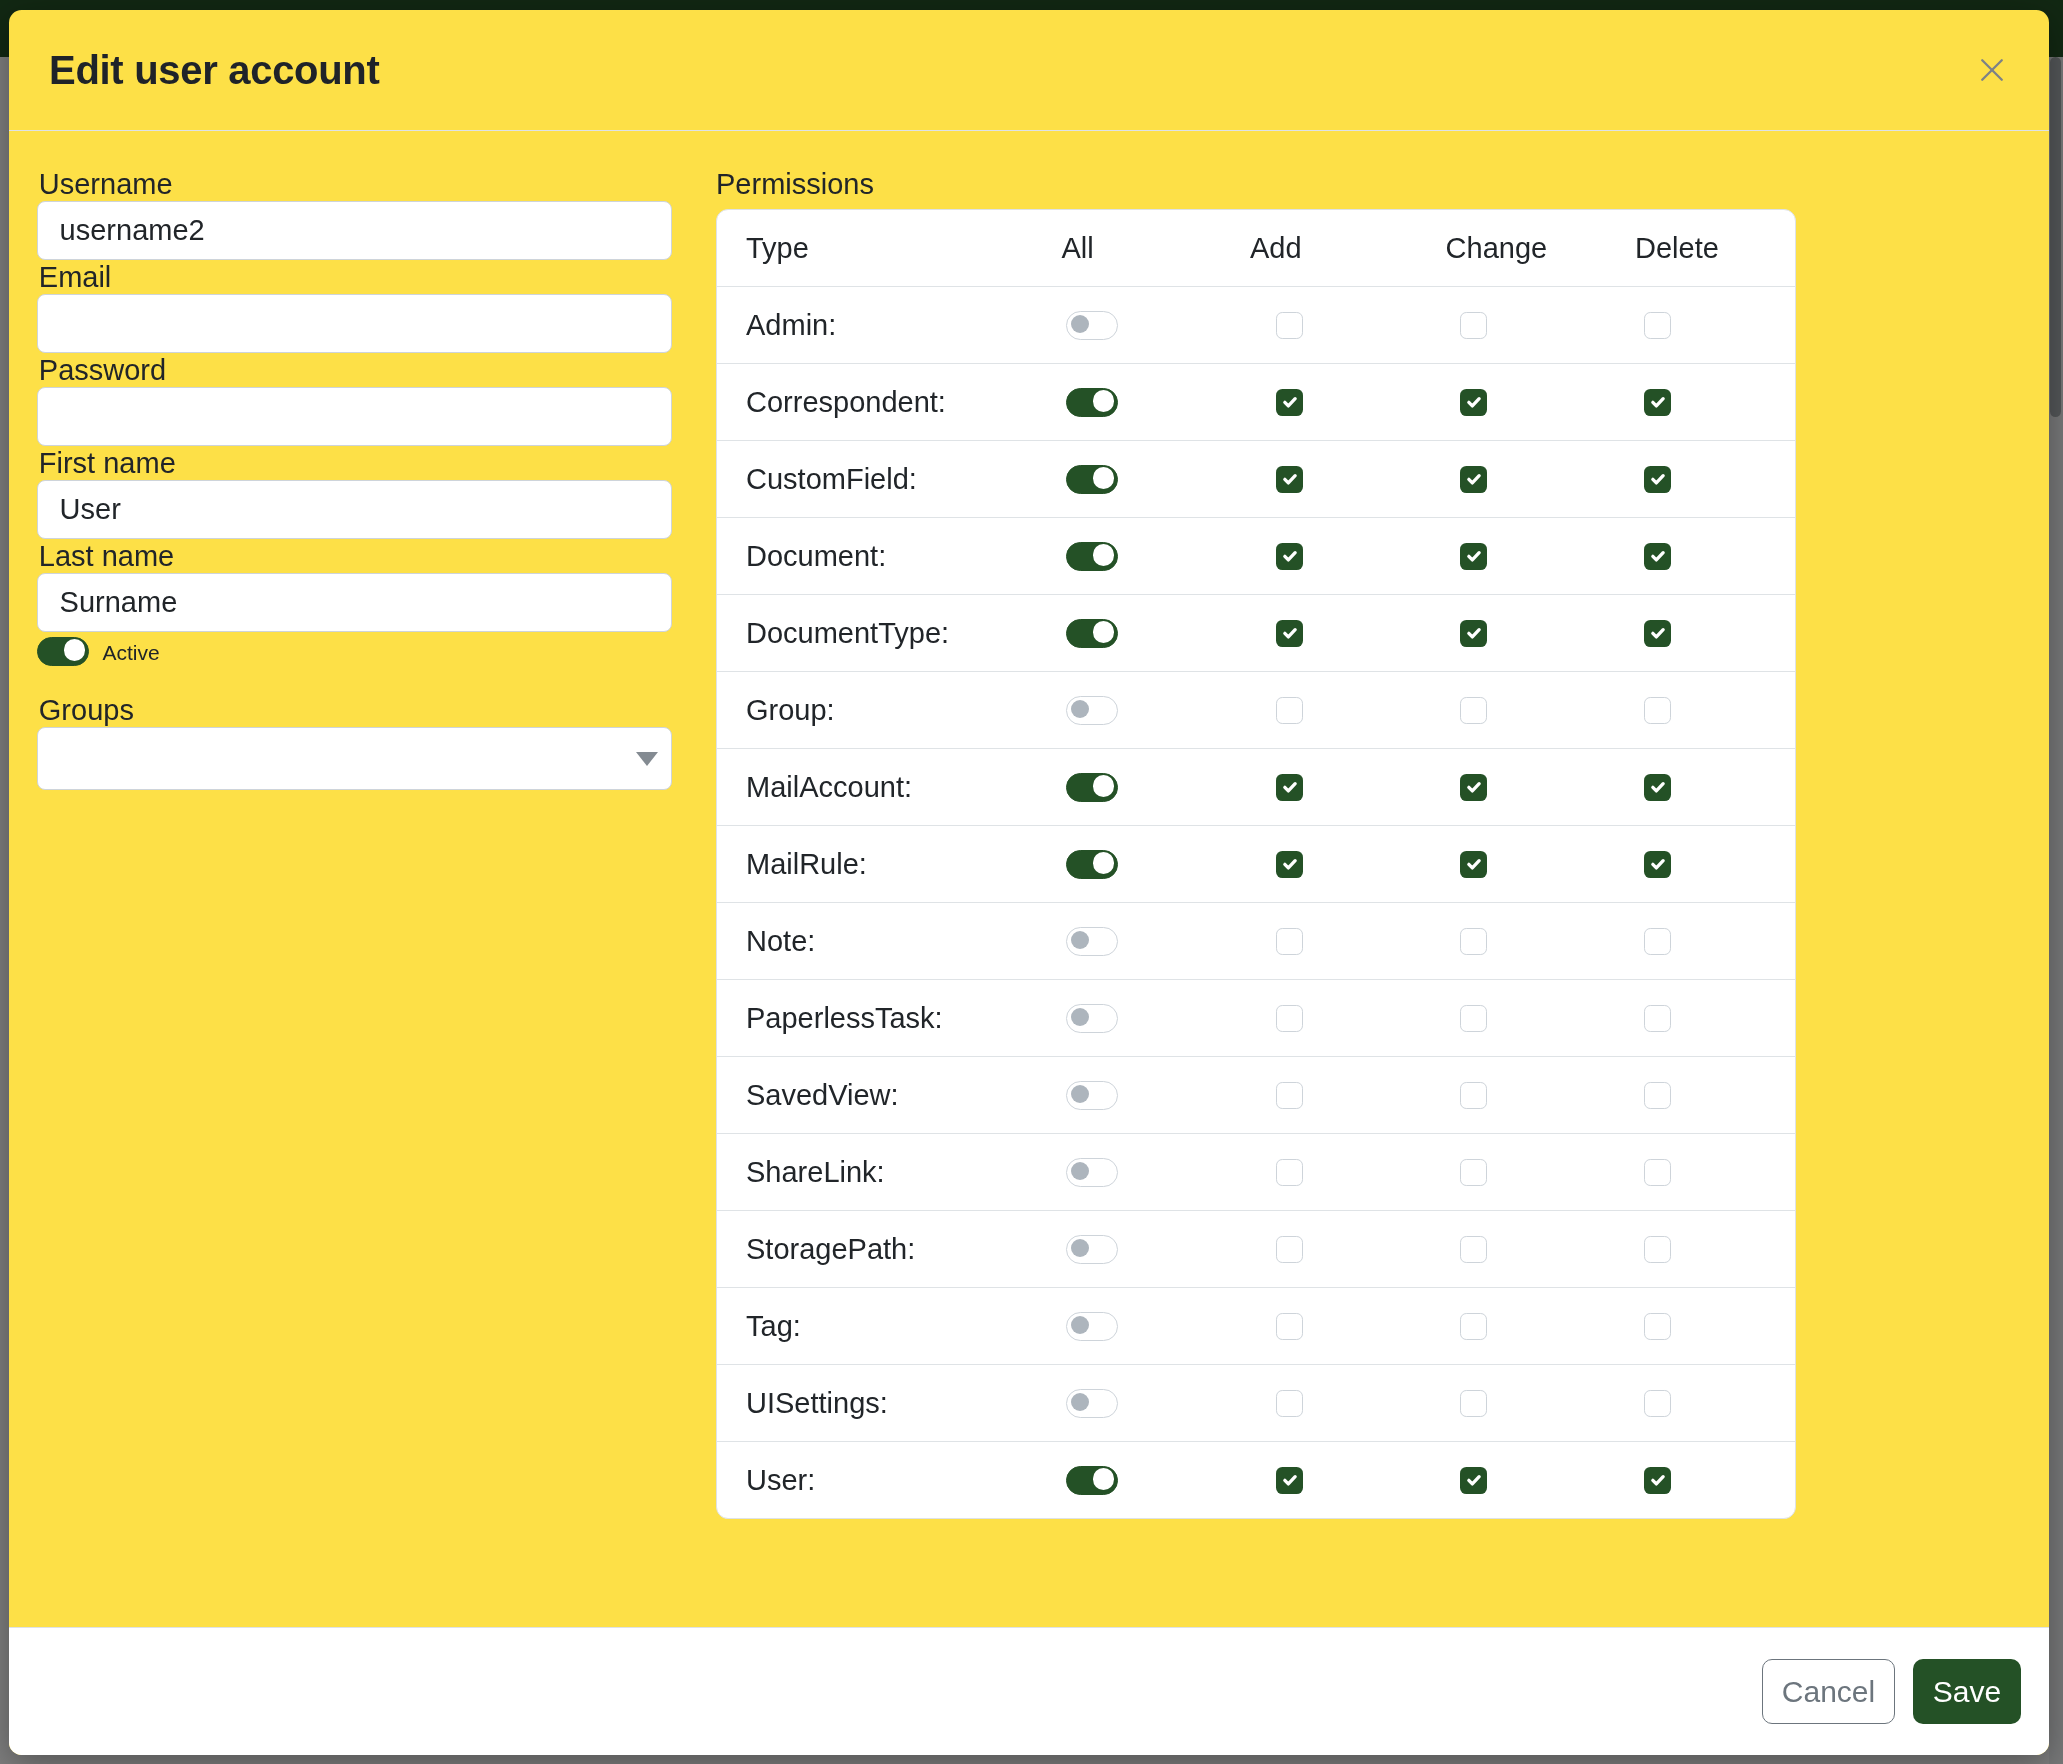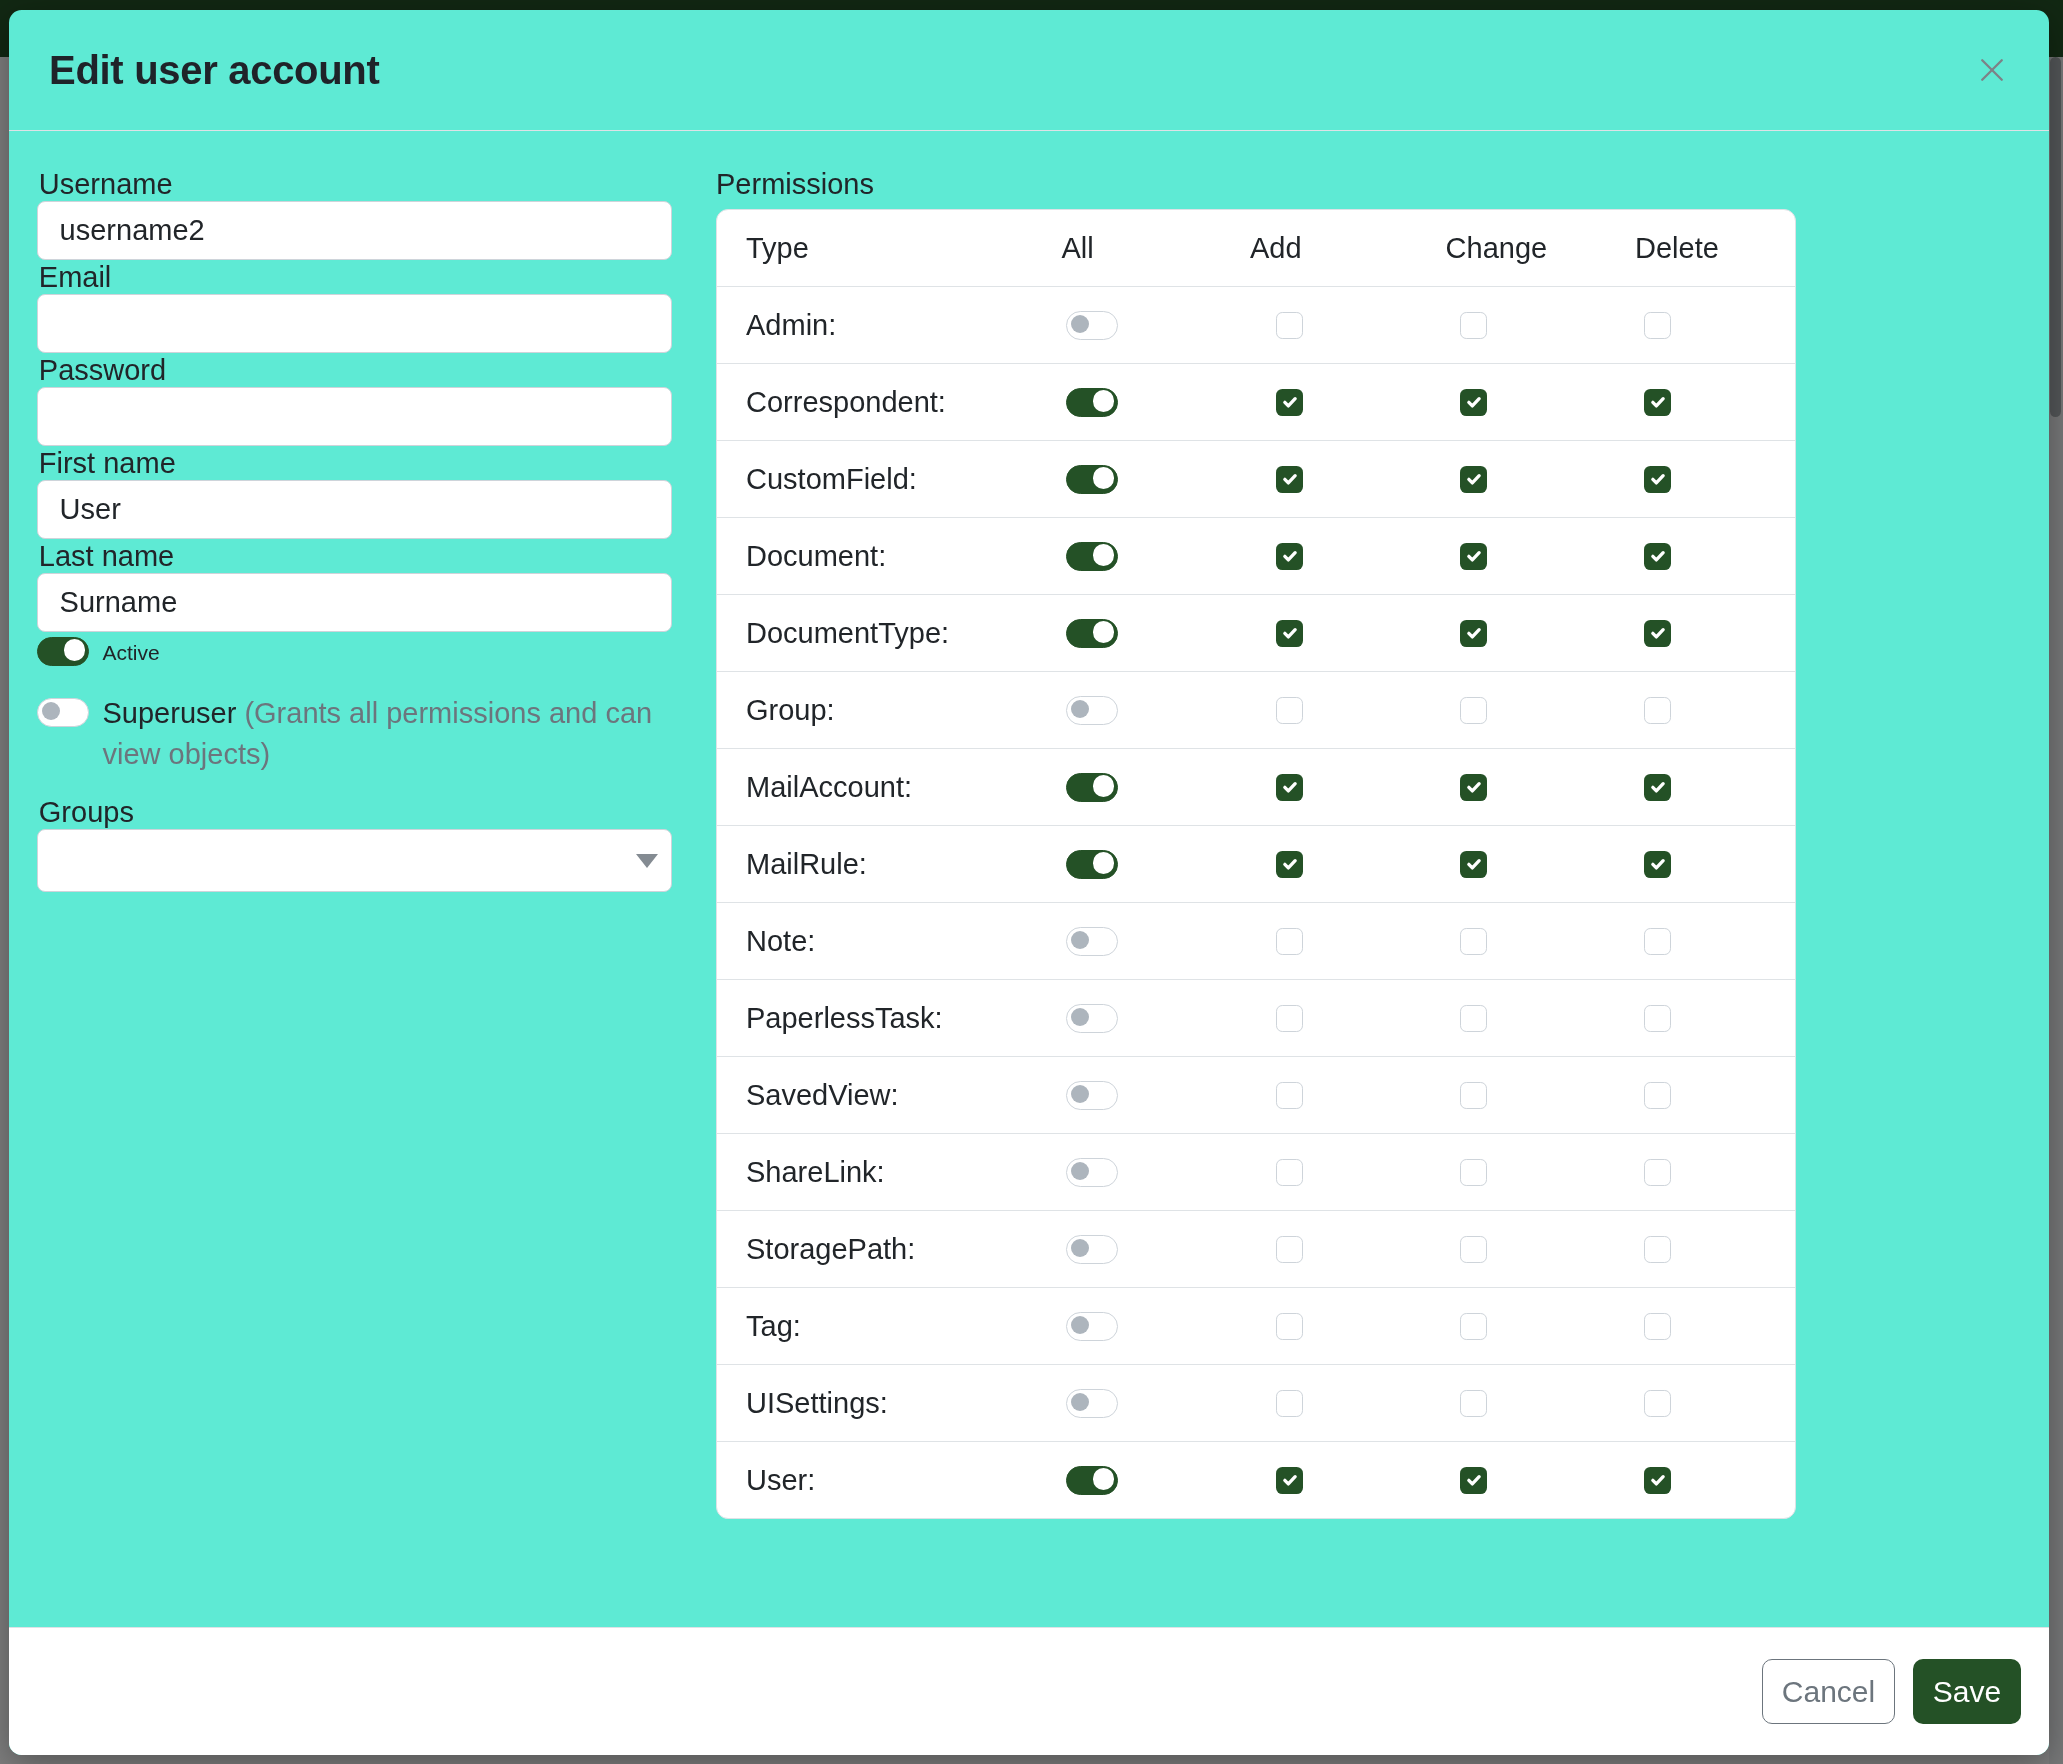--- a/index.html
+++ b/index.html
@@ -19,21 +19,21 @@
   }
   .page-scrollbar .thumb {
     position: absolute; top: 0; left: 1.8px; right: 1.8px; height: 360px;
     background: #a9aeb2; border-radius: 5.4px;
   }
   .backdrop { position: fixed; inset: 0; background: rgba(0,0,0,0.5); }
 
   
   .modal {
     position: fixed; left: 9px; top: 10px; width: 2040px; height: 1745px;
-    background: #5eead4; border-radius: 12.6px;
+    background: #fde047; border-radius: 12.6px;
     box-shadow: 0 9px 36px rgba(0,0,0,0.35);
   }
   .modal-header {
     position: absolute; top: 0; left: 0; right: 0; height: 121px;
     display: flex; align-items: center; padding: 0 32px 0 40px;
     border-bottom: 1.8px solid #dee2e6;
   }
   .modal-title {
     font-size: 40px; font-weight: 600; color: #1f2329; letter-spacing: -0.3px;
   }
@@ -179,27 +179,20 @@
       <div class="field">
         <label>Last name</label>
         <input class="text-input" type="text" value="Surname" style="">
       </div>
 
       <div class="switch-row">
         <div class="toggle on" id="active-toggle"></div>
         <div class="switch-label">Active</div>
       </div>
 
-      <div class="switch-row">
-        <div class="toggle off" id="superuser-toggle"></div>
-        <div class="switch-text">
-          <span class="label-strong">Superuser</span>
-          <span class="hint">(Grants all permissions and can view objects)</span>
-        </div>
-      </div>
 
       <div class="field groups-field">
         <label>Groups</label>
         <div class="select-box">
           <span></span>
           <span class="select-caret"></span>
         </div>
       </div>
 
     </div>

